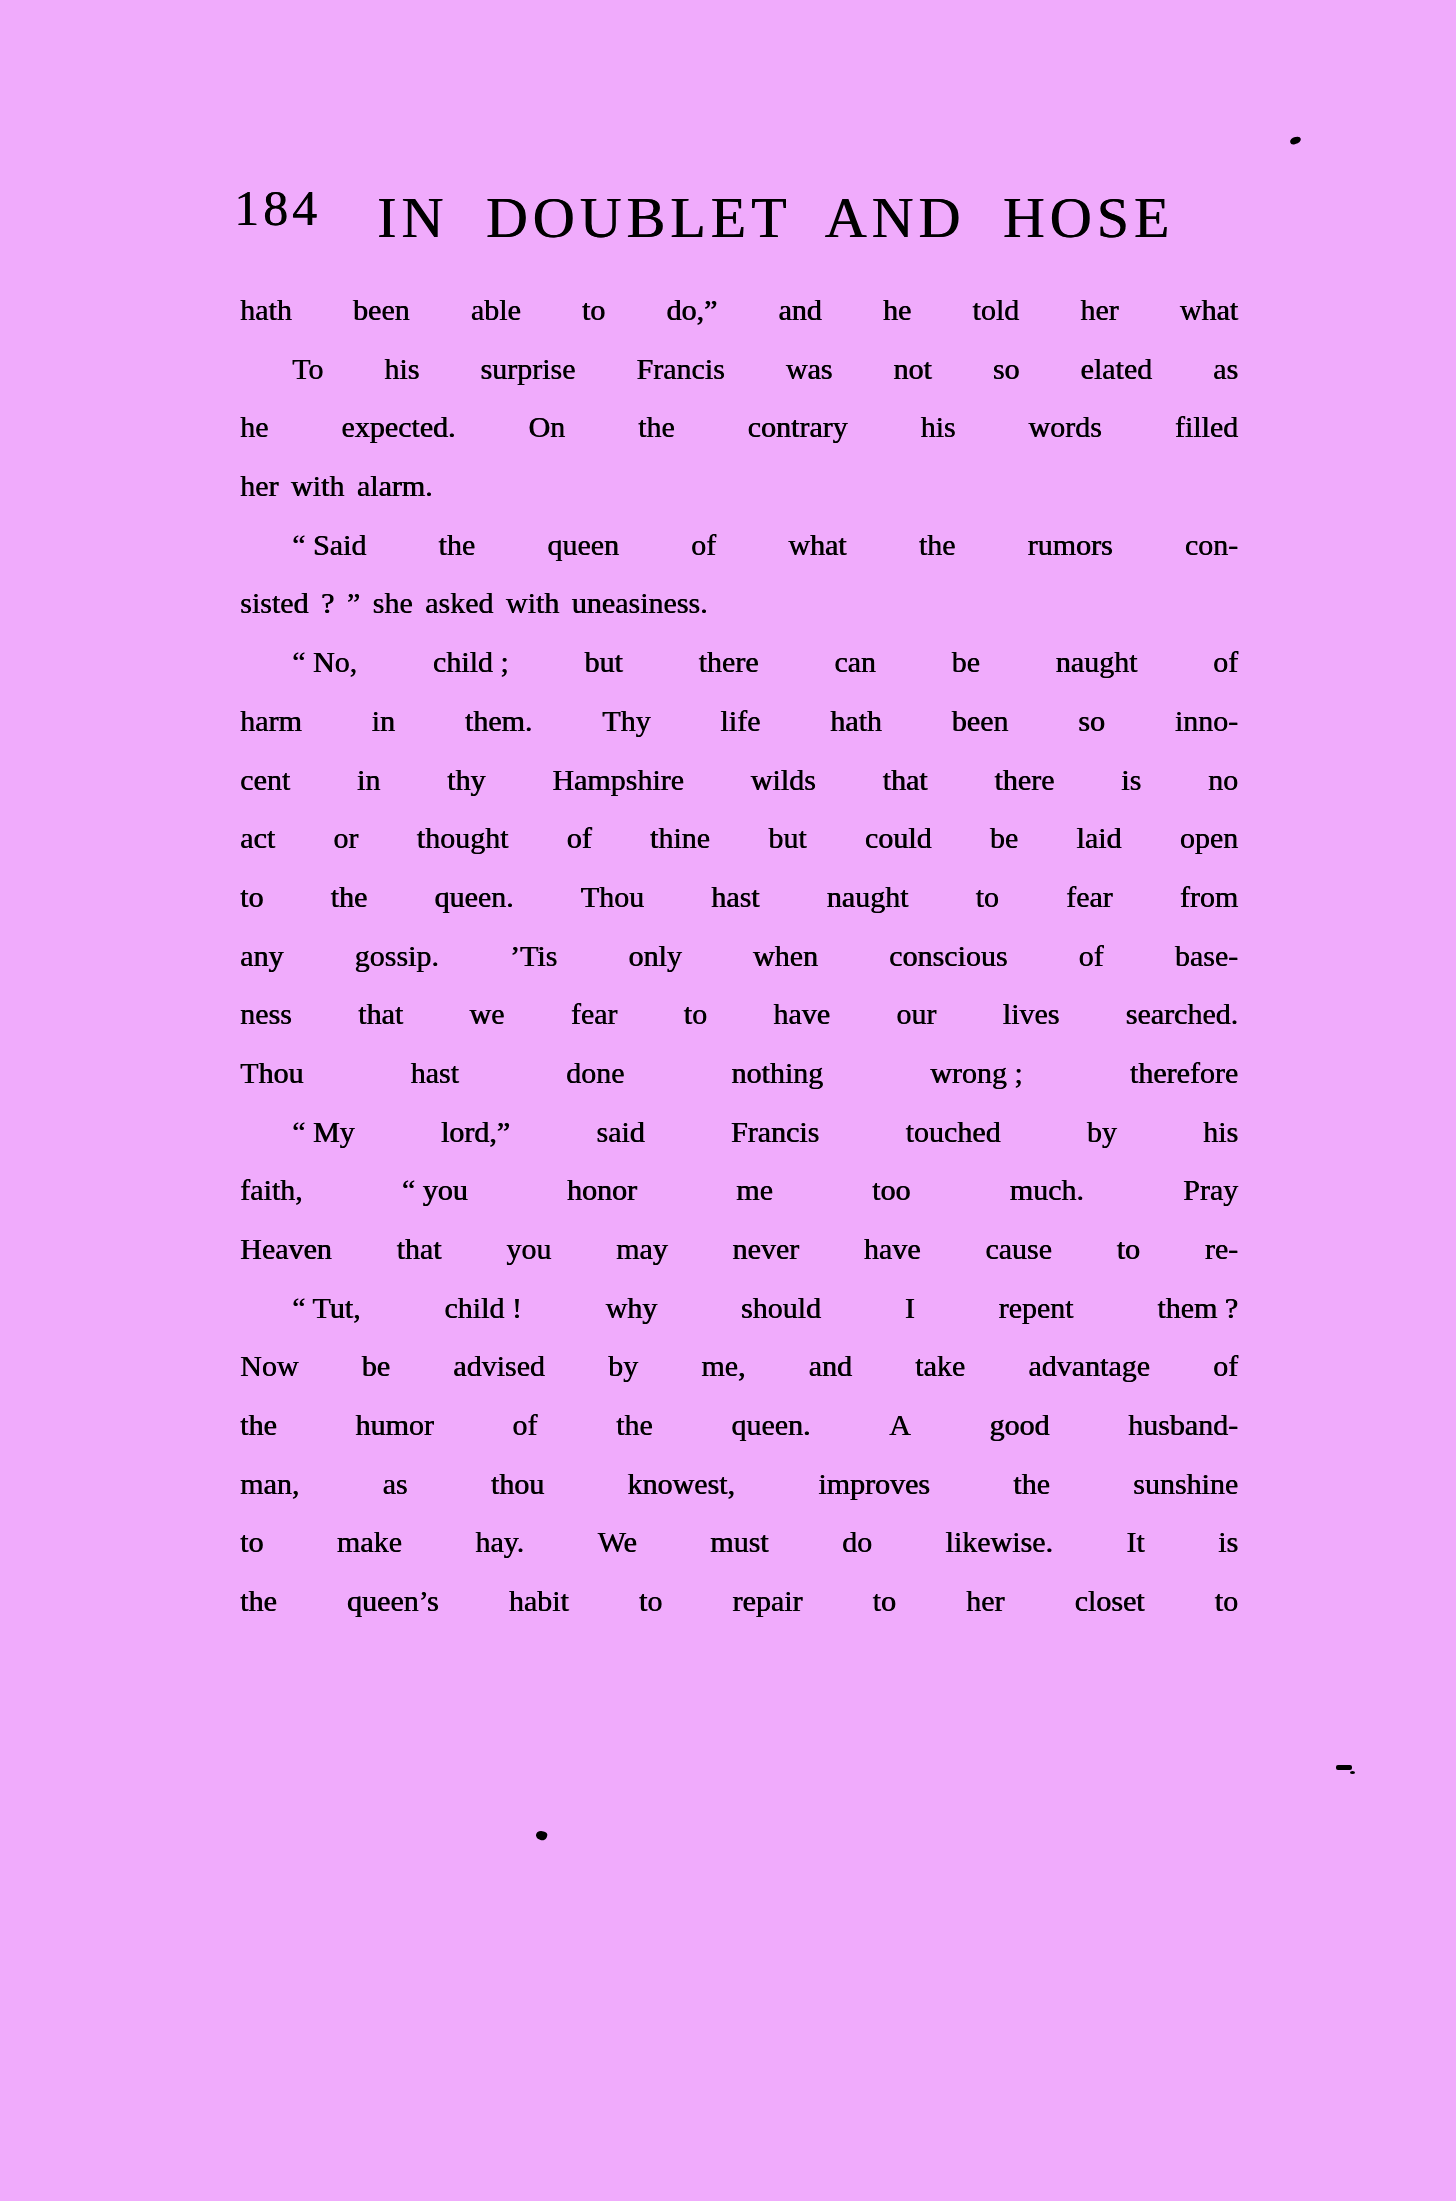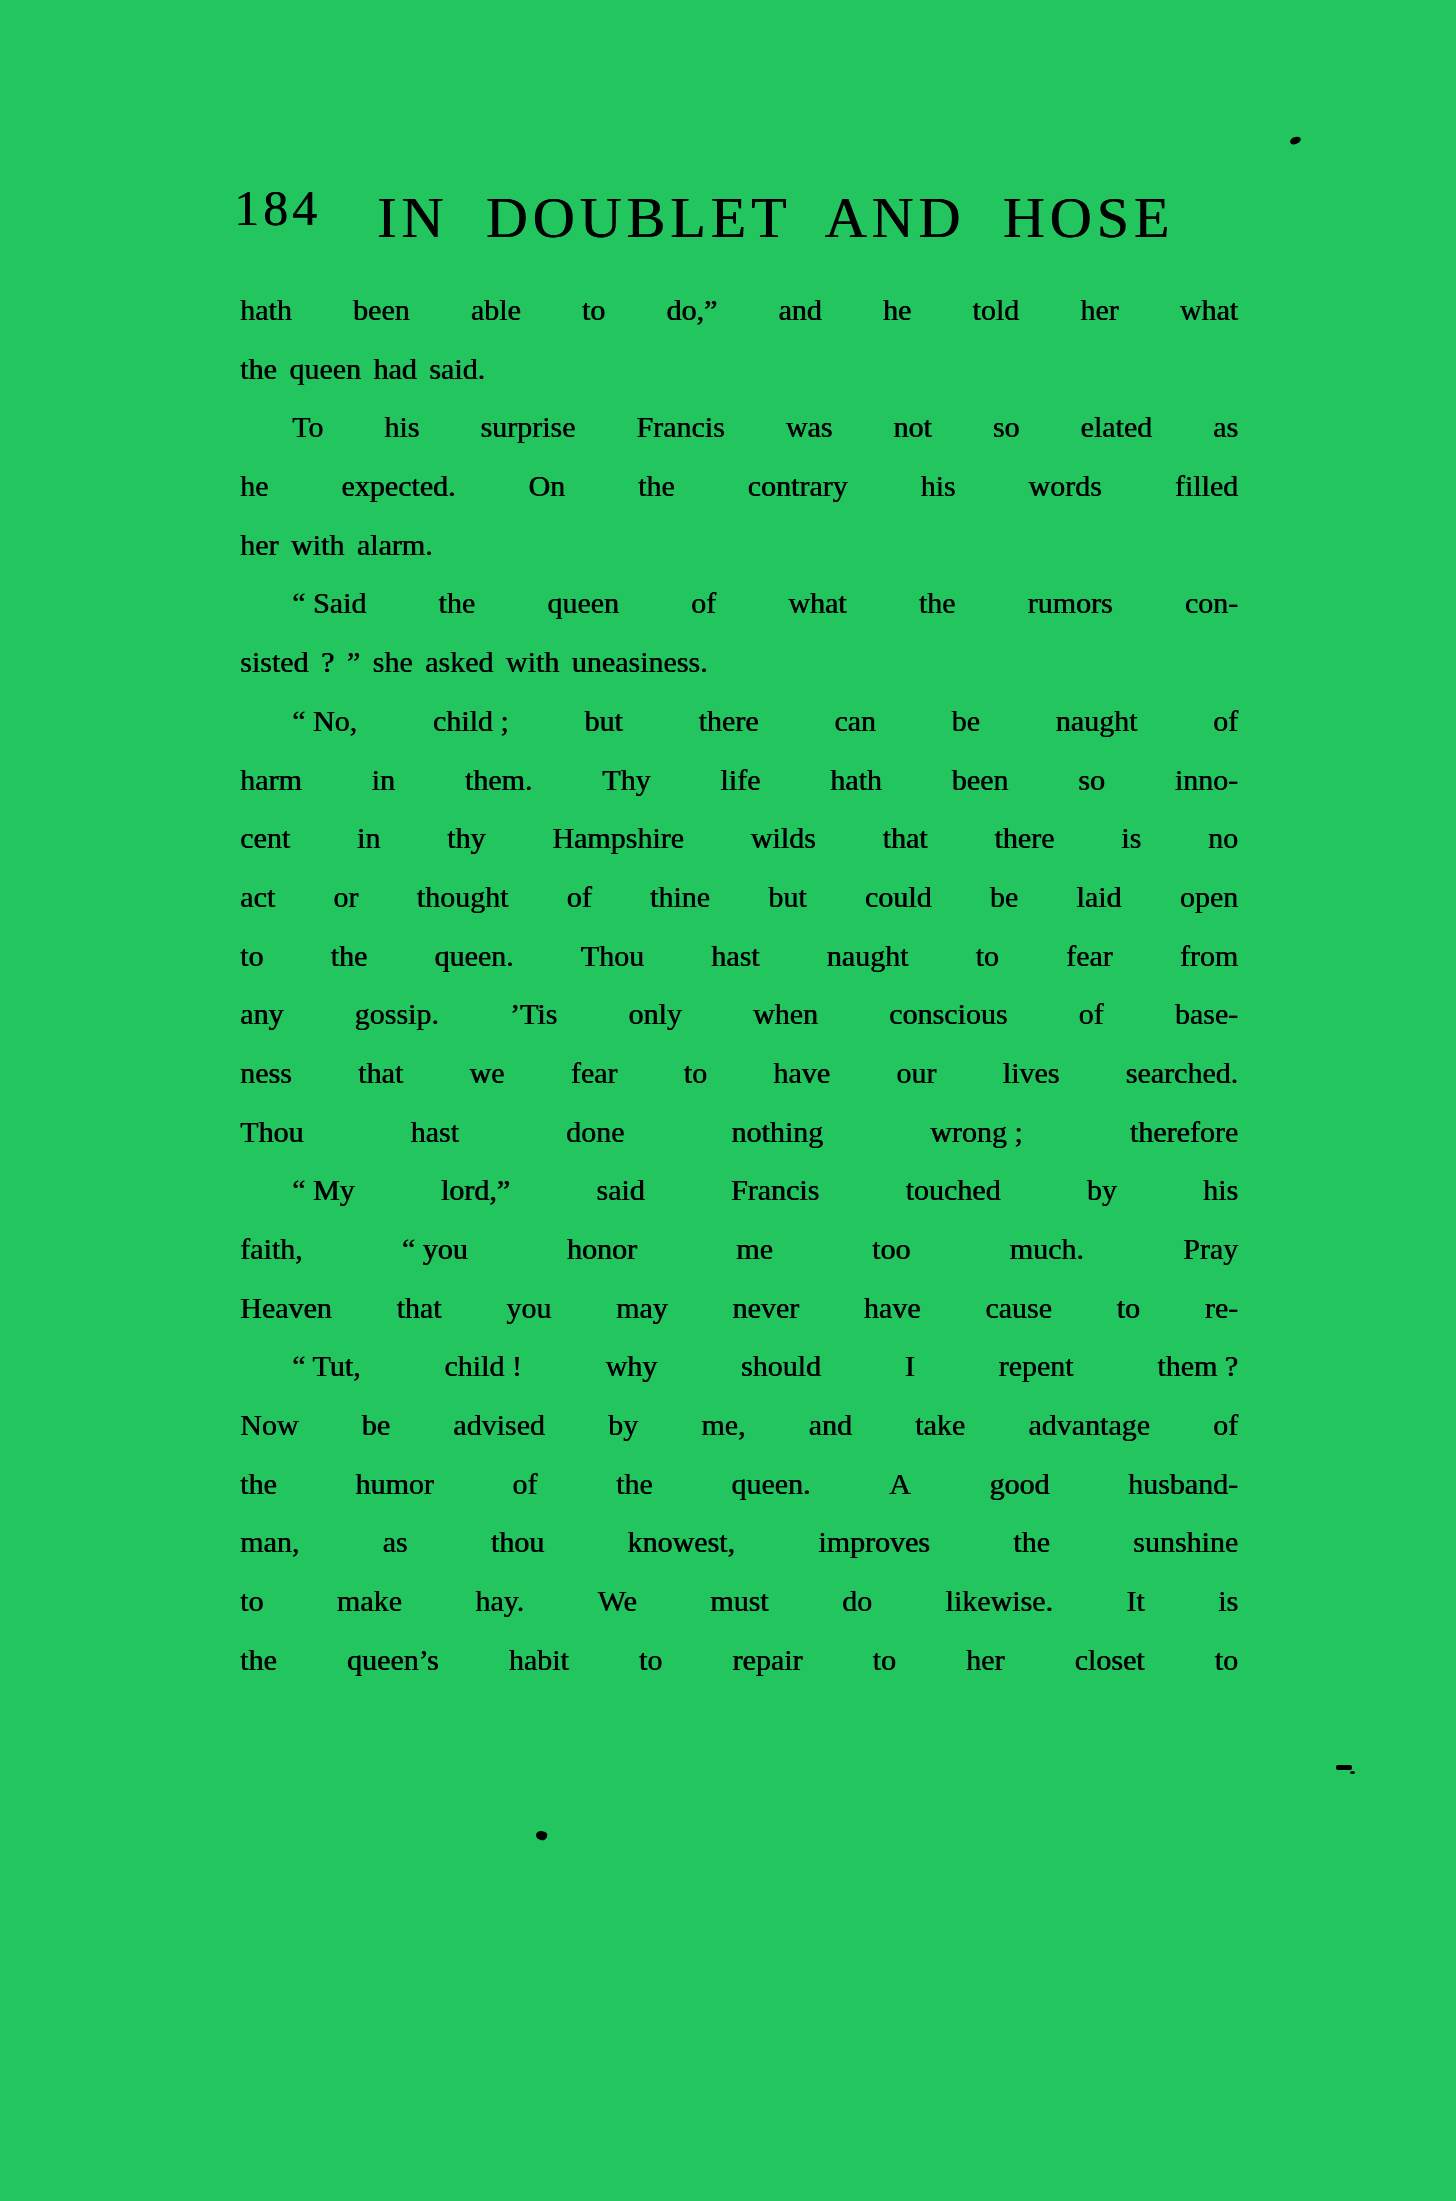--- a/index.html
+++ b/index.html
@@ -4,21 +4,21 @@
 <style>
   html, body {
     margin: 0;
     padding: 0;
     background: #ffffff;
   }
   .page {
     position: relative;
     width: 1456px;
     height: 2201px;
-    background: #22c55e;
+    background: #f0abfc;
     overflow: hidden;
     font-family: "Liberation Serif", "DejaVu Serif", serif;
     color: #000000;
   }
   
   .running-head {
     position: absolute;
     left: 0;
     top: 183px;
     width: 1456px;
@@ -106,21 +106,20 @@
 
 <div class="page">
 
   <div class="running-head">
     <span class="page-number">184</span>
     <span class="running-title">IN DOUBLET AND HOSE</span>
   </div>
 
   <div class="text-block">
       <div class="line justify"><span>hath</span><span>been</span><span>able</span><span>to</span><span>do,”</span><span>and</span><span>he</span><span>told</span><span>her</span><span>what</span></div>
-      <div class="line left">the queen had said.</div>
       <div class="line justify indent"><span>To</span><span>his</span><span>surprise</span><span>Francis</span><span>was</span><span>not</span><span>so</span><span>elated</span><span>as</span></div>
       <div class="line justify"><span>he</span><span>expected.</span><span>On</span><span>the</span><span>contrary</span><span>his</span><span>words</span><span>filled</span></div>
       <div class="line left">her with alarm.</div>
       <div class="line justify indent"><span>“ Said</span><span>the</span><span>queen</span><span>of</span><span>what</span><span>the</span><span>rumors</span><span>con-</span></div>
       <div class="line left">sisted ? ” she asked with uneasiness.</div>
       <div class="line justify indent"><span>“ No,</span><span>child ;</span><span>but</span><span>there</span><span>can</span><span>be</span><span>naught</span><span>of</span></div>
       <div class="line justify"><span>harm</span><span>in</span><span>them.</span><span>Thy</span><span>life</span><span>hath</span><span>been</span><span>so</span><span>inno-</span></div>
       <div class="line justify"><span>cent</span><span>in</span><span>thy</span><span>Hampshire</span><span>wilds</span><span>that</span><span>there</span><span>is</span><span>no</span></div>
       <div class="line justify"><span>act</span><span>or</span><span>thought</span><span>of</span><span>thine</span><span>but</span><span>could</span><span>be</span><span>laid</span><span>open</span></div>
       <div class="line justify"><span>to</span><span>the</span><span>queen.</span><span>Thou</span><span>hast</span><span>naught</span><span>to</span><span>fear</span><span>from</span></div>

